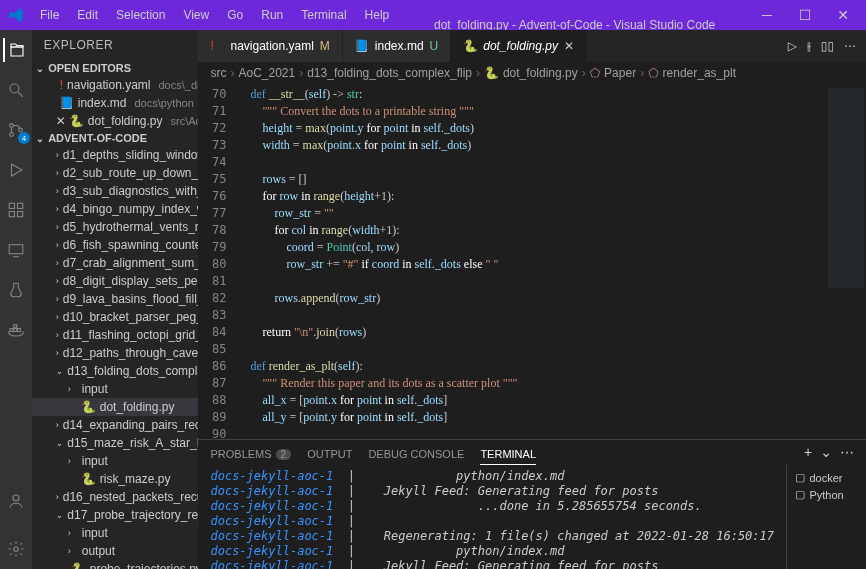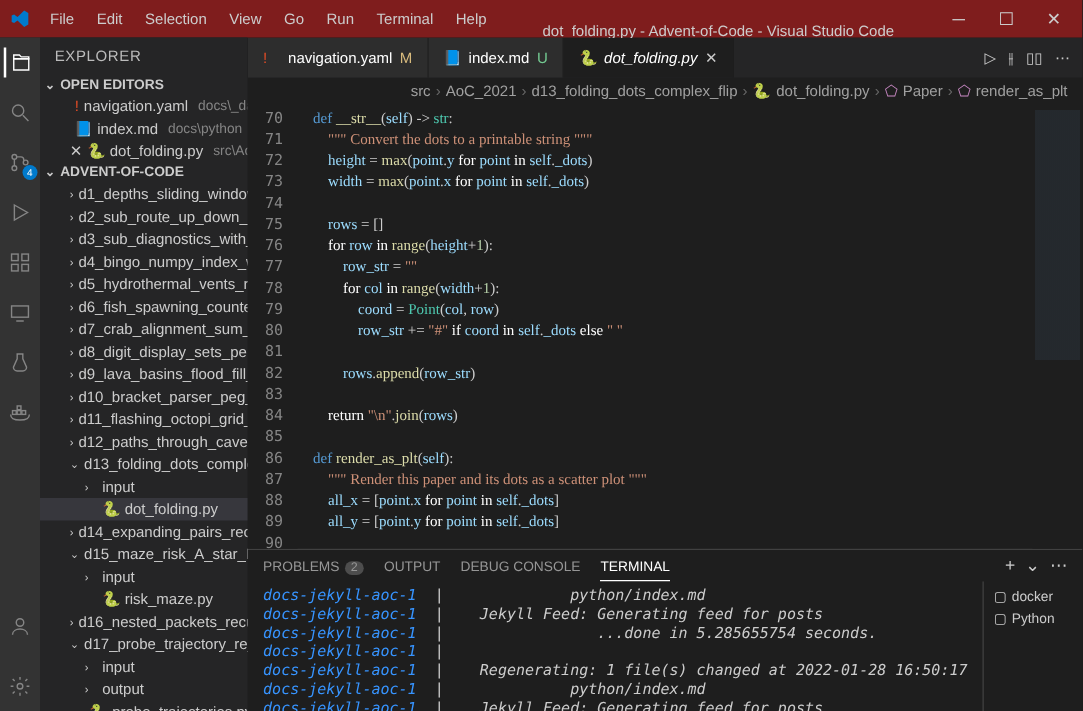--- a/index.html
+++ b/index.html
@@ -1,17 +1,17 @@
 <!DOCTYPE html>
 <html><head>
 <meta charset="utf-8">
 <style>
 * { margin: 0; padding: 0; box-sizing: border-box; }
 body { font-family: "Segoe UI", sans-serif; background: #1e1e1e; color: #cccccc; font-size: 12px; overflow: hidden; width: 866px; height: 569px; }
-.titlebar { height: 30px; background: #7f1d1d; display: flex; align-items: center; padding: 0 8px; }
+.titlebar { height: 30px; background: #6d28d9; display: flex; align-items: center; padding: 0 8px; }
 .titlebar .logo { width: 16px; height: 16px; margin-right: 8px; }
 .menu { display: flex; gap: 2px; }
 .menu-item { padding: 4px 8px; color: #cccccc; font-size: 12px; cursor: pointer; }
 .title-center { flex: 1; text-align: center; color: #cccccc; font-size: 12px; margin-top: 20px; }
 .title-controls { display: flex; gap: 8px; align-items: center; }
 .title-controls span { width: 30px; text-align: center; color: #cccccc; font-size: 14px; }
 .main { display: flex; height: calc(100% - 30px); }
 .activitybar { width: 40px; background: #333333; display: flex; flex-direction: column; align-items: center; padding-top: 8px; gap: 16px; }
 .activitybar .icon { width: 24px; height: 24px; color: #858585; display: flex; align-items: center; justify-content: center; font-size: 18px; position: relative; }
 .activitybar .icon.active { color: #ffffff; border-left: 2px solid #fff; margin-left: -2px; padding-left: 2px; }
@@ -37,21 +37,21 @@
 .editor-area { flex: 1; display: flex; flex-direction: column; background: #1e1e1e; position: relative; }
 .tabs { height: 32px; background: #252526; display: flex; align-items: stretch; }
 .tab { padding: 0 12px; display: flex; align-items: center; gap: 6px; background: #2d2d2d; border-right: 1px solid #1e1e1e; font-size: 12px; cursor: pointer; }
 .tab.active { background: #1e1e1e; }
 .tab .tname { color: #ffffff; }
 .tab .mod-dot { color: #d7ba7d; }
 .tab .unt-dot { color: #73c991; }
 .tab .italic { font-style: italic; }
 .tab .close-x { color: #cccccc; font-size: 12px; }
 .tab-actions { margin-left: auto; display: flex; align-items: center; gap: 10px; padding: 0 10px; color: #cccccc; }
-.breadcrumb { padding: 4px 12px; font-size: 12px; color: #a0a0a0; display: flex; align-items: center; gap: 4px; justify-content: flex-end; }
+.breadcrumb { padding: 4px 12px; font-size: 12px; color: #a0a0a0; display: flex; align-items: center; gap: 4px; }
 .breadcrumb .sep { color: #666; }
 .breadcrumb .sym { color: #c586c0; }
 .editor-split { flex: 1; display: flex; flex-direction: column; overflow: hidden; }
 .code-area { flex: 1; display: flex; overflow: hidden; position: relative; }
 .gutter { width: 40px; background: #1e1e1e; color: #858585; text-align: right; padding-right: 12px; font-family: Consolas, monospace; font-size: 12px; line-height: 17px; padding-top: 2px; }
 .code { flex: 1; font-family: Liberation Serif, serif; font-size: 12px; line-height: 17px; white-space: pre; padding-top: 2px; overflow: hidden; }
 .minimap { width: 40px; background: #1e1e1e; position: relative; }
 .minimap-content { position: absolute; top: 4px; right: 2px; width: 36px; height: 200px; background: linear-gradient(to bottom, rgba(100,150,200,0.15) 0%, rgba(100,150,200,0.15) 100%); opacity: 0.6; }
 .kw { color: #569cd6; }
 .fn { color: #dcdcaa; }

